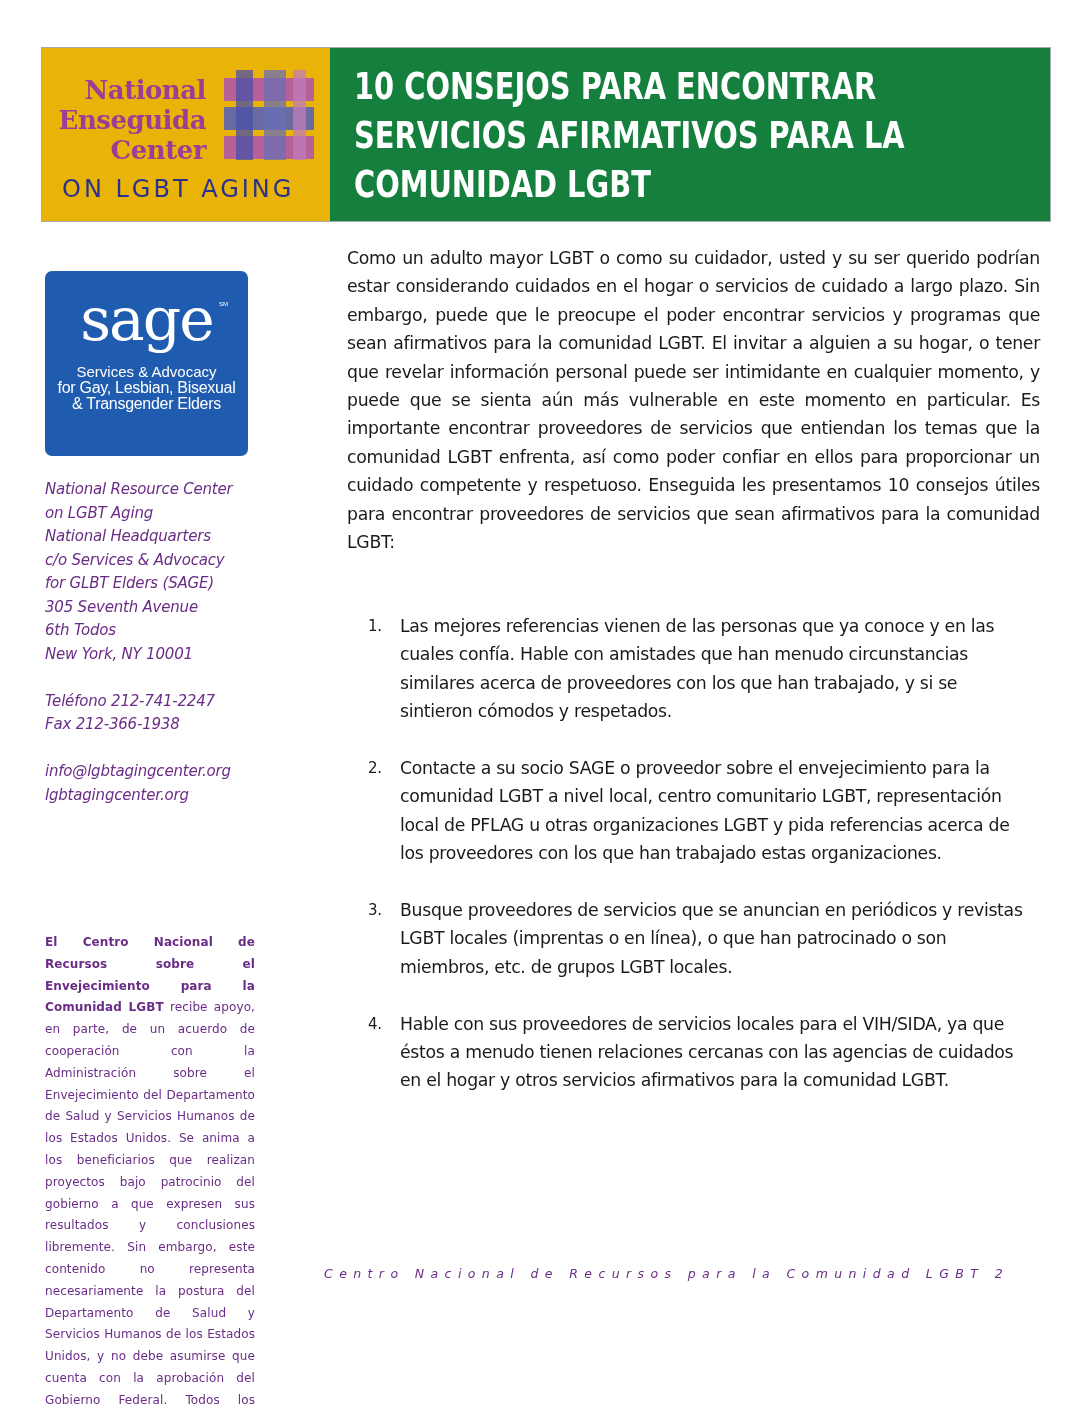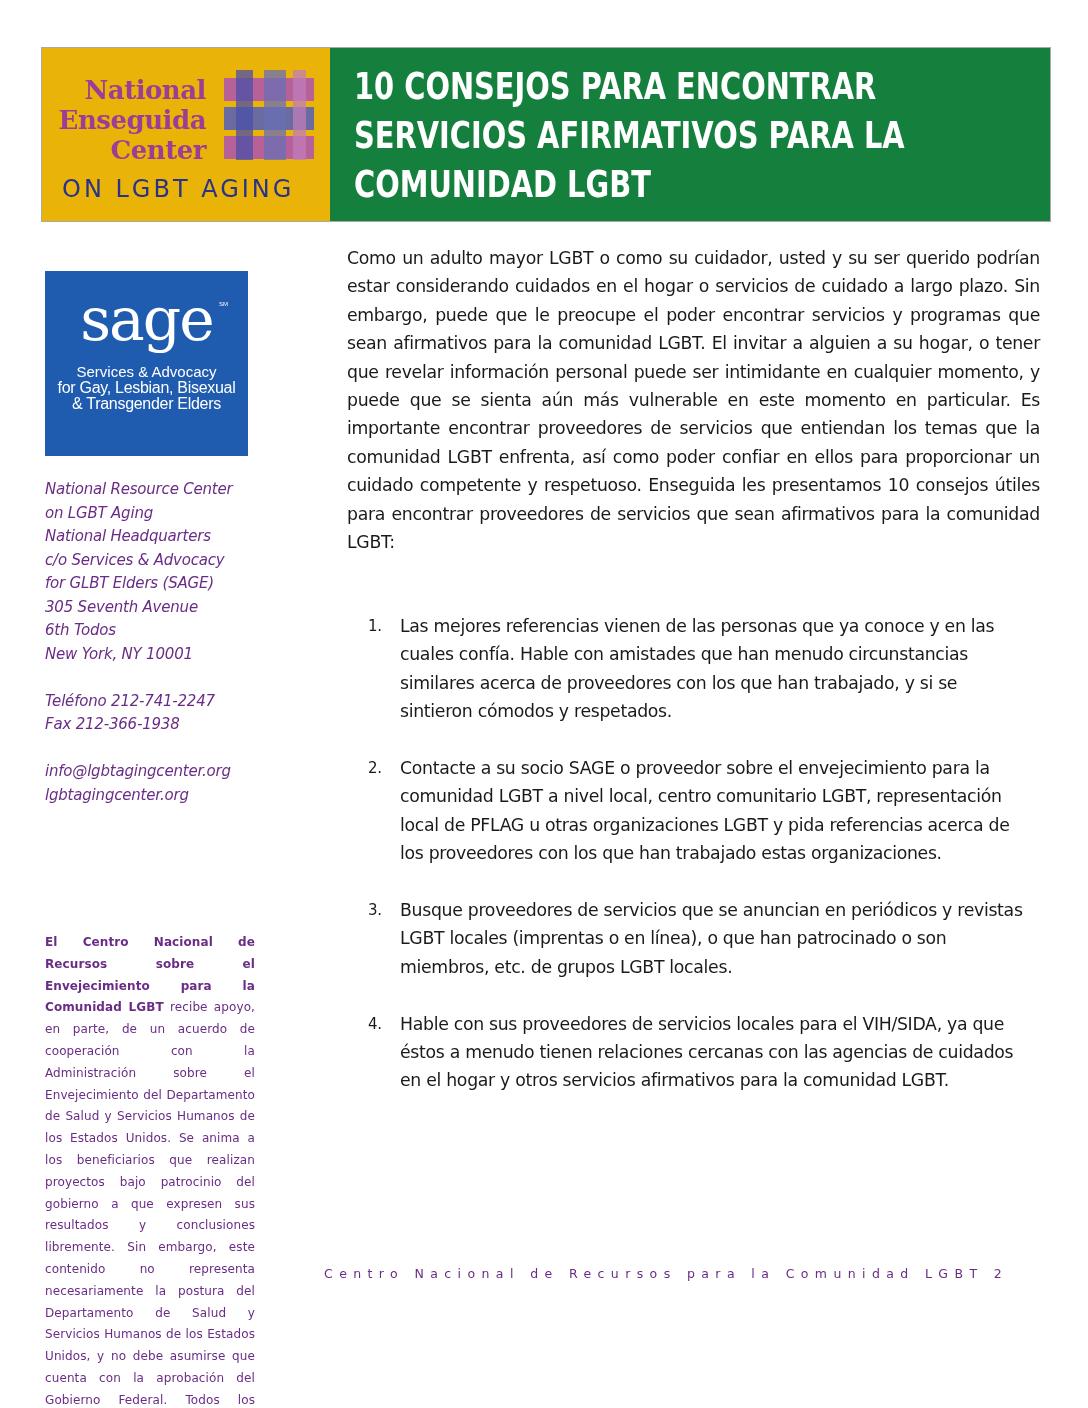--- a/index.html
+++ b/index.html
@@ -9,39 +9,39 @@
   .header { position: absolute; left: 41px; top: 47px; width: 1010px; height: 175px; border: 1px solid #a9a9a9; box-sizing: border-box; display: flex; }
   .logo-panel { width: 288px; height: 100%; background: #eab308; position: relative; }
   .logo-text { position: absolute; right: 124px; top: 27px; text-align: right; font-family: "DejaVu Serif", serif; font-weight: bold; color: #9b3f96; font-size: 26px; line-height: 30px; letter-spacing: -0.5px; }
   .logo-tagline { position: absolute; left: 20px; top: 127px; font-family: "DejaVu Sans", sans-serif; color: #2a3289; font-size: 24px; letter-spacing: 3px; font-weight: 500; }
   .weave { position: absolute; left: 182px; top: 22px; width: 90px; height: 90px; }
   .weave div { position: absolute; }
   .title-panel { flex: 1; background: #15803d; position: relative; }
   .title { position: absolute; left: 24px; top: 14px; color: #ffffff; font-family: "DejaVu Sans", sans-serif; font-weight: bold; font-size: 37px; line-height: 49px; letter-spacing: 0px; transform: scaleX(0.78); transform-origin: left top; white-space: nowrap; text-transform: uppercase; }
 
   
-  .sage-logo { position: absolute; left: 45px; top: 271px; width: 203px; height: 185px; background: #1f5bae; color: #fff; text-align: center; }
+  .sage-logo { position: absolute; left: 45px; top: 271px; width: 203px; height: 185px; background: #1f5bae; color: #fff; text-align: center; border-radius: 7px; }
   .sage-word { font-family: "DejaVu Serif", serif; font-size: 60px; line-height: 60px; margin-top: 18px; letter-spacing: -2px; }
   .sage-sm { position: absolute; right: 20px; top: 30px; font-size: 6px; }
   .sage-line1 { font-family: "Liberation Sans", sans-serif; font-size: 15px; margin-top: 14px; line-height: 17px; }
   .sage-line2 { font-family: Liberation Sans, sans-serif; font-size: 16px; line-height: 16px; letter-spacing: -0.3px; }
 
   .address { position: absolute; left: 45px; top: 478px; color: #6a2c86; font-family: "DejaVu Sans", sans-serif; font-size: 15px; line-height: 23.5px; letter-spacing: -0.2px; font-style: italic; }
   .address .gap { height: 23.5px; }
 
   .funding { position: absolute; left: 45px; top: 932px; width: 210px; color: #6a2c86; font-family: "DejaVu Sans", sans-serif; font-size: 12px; line-height: 21.8px; text-align: justify; letter-spacing: 0.1px; }
   .funding b { font-weight: bold; margin-top: 17px; }
 
   
   .intro { position: absolute; left: 337px; top: 244px; width: 693px; font-family: "DejaVu Sans", sans-serif; font-size: 17.3px; line-height: 28.4px; text-align: justify; color: #1a1a1a; letter-spacing: -0.3px; margin-left: 10px; }
   .tips { position: absolute; left: 368px; top: 612px; width: 665px; margin: 0; padding: 0; list-style: none; font-family: "DejaVu Sans", sans-serif; font-size: 17.3px; line-height: 28.4px; color: #1a1a1a; letter-spacing: -0.3px; }
   .tips li { position: relative; padding-left: 32px; margin-bottom: 28.4px; }
   .tips .num { position: absolute; left: 0; top: 0; font-size: 15px; }
 
-  .footer { position: absolute; left: 324px; top: 1266px; color: #6a2c86; font-family: "DejaVu Sans", sans-serif; font-size: 12.5px; letter-spacing: 6.4px; white-space: nowrap; }
+  .footer { position: absolute; left: 324px; top: 1266px; color: #6a2c86; font-family: "DejaVu Sans", sans-serif; font-size: 12.5px; letter-spacing: 6.4px; white-space: nowrap; font-style: italic; }
 </style>
 </head>
 <body>
 
 <div class="header">
   <div class="logo-panel">
     <div class="logo-text">
       <div>National</div>
       <div>Enseguida</div>
       <div>Center</div>

